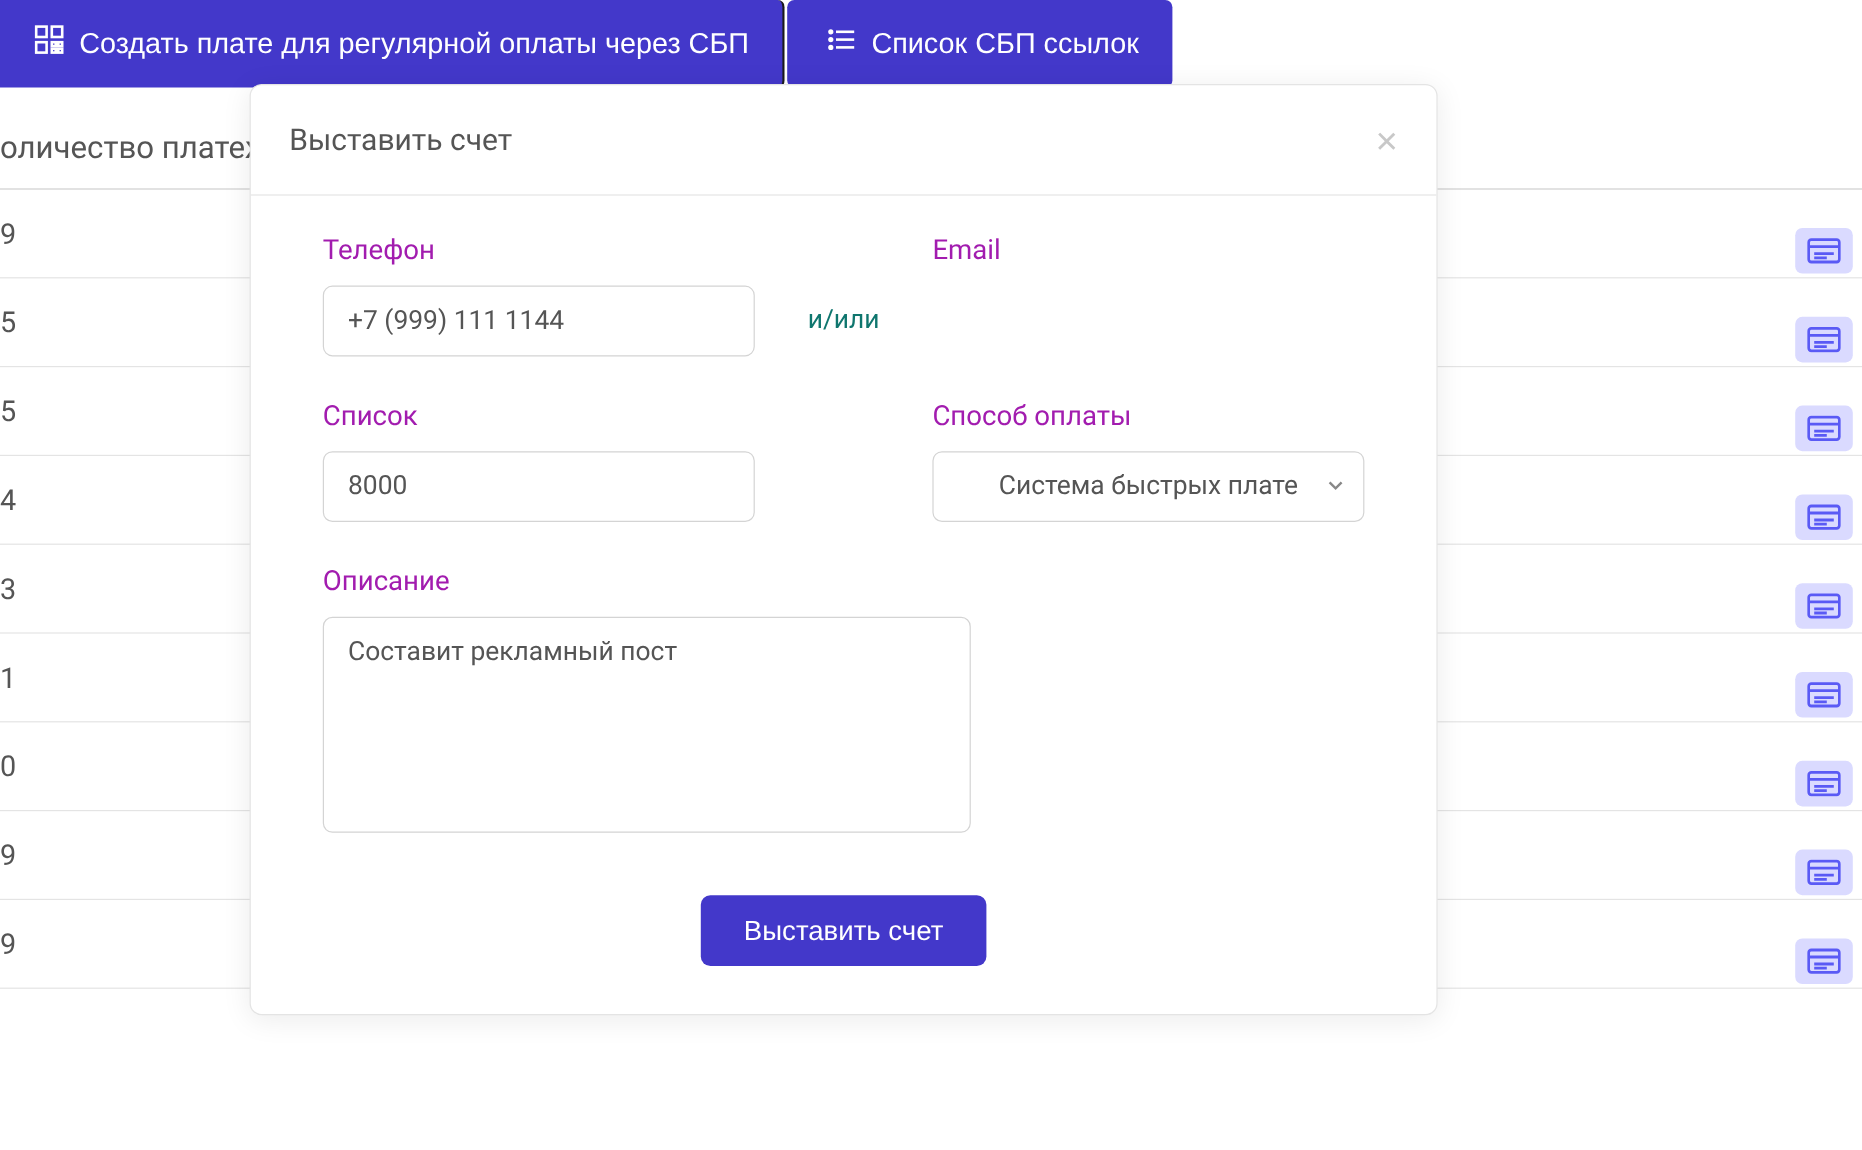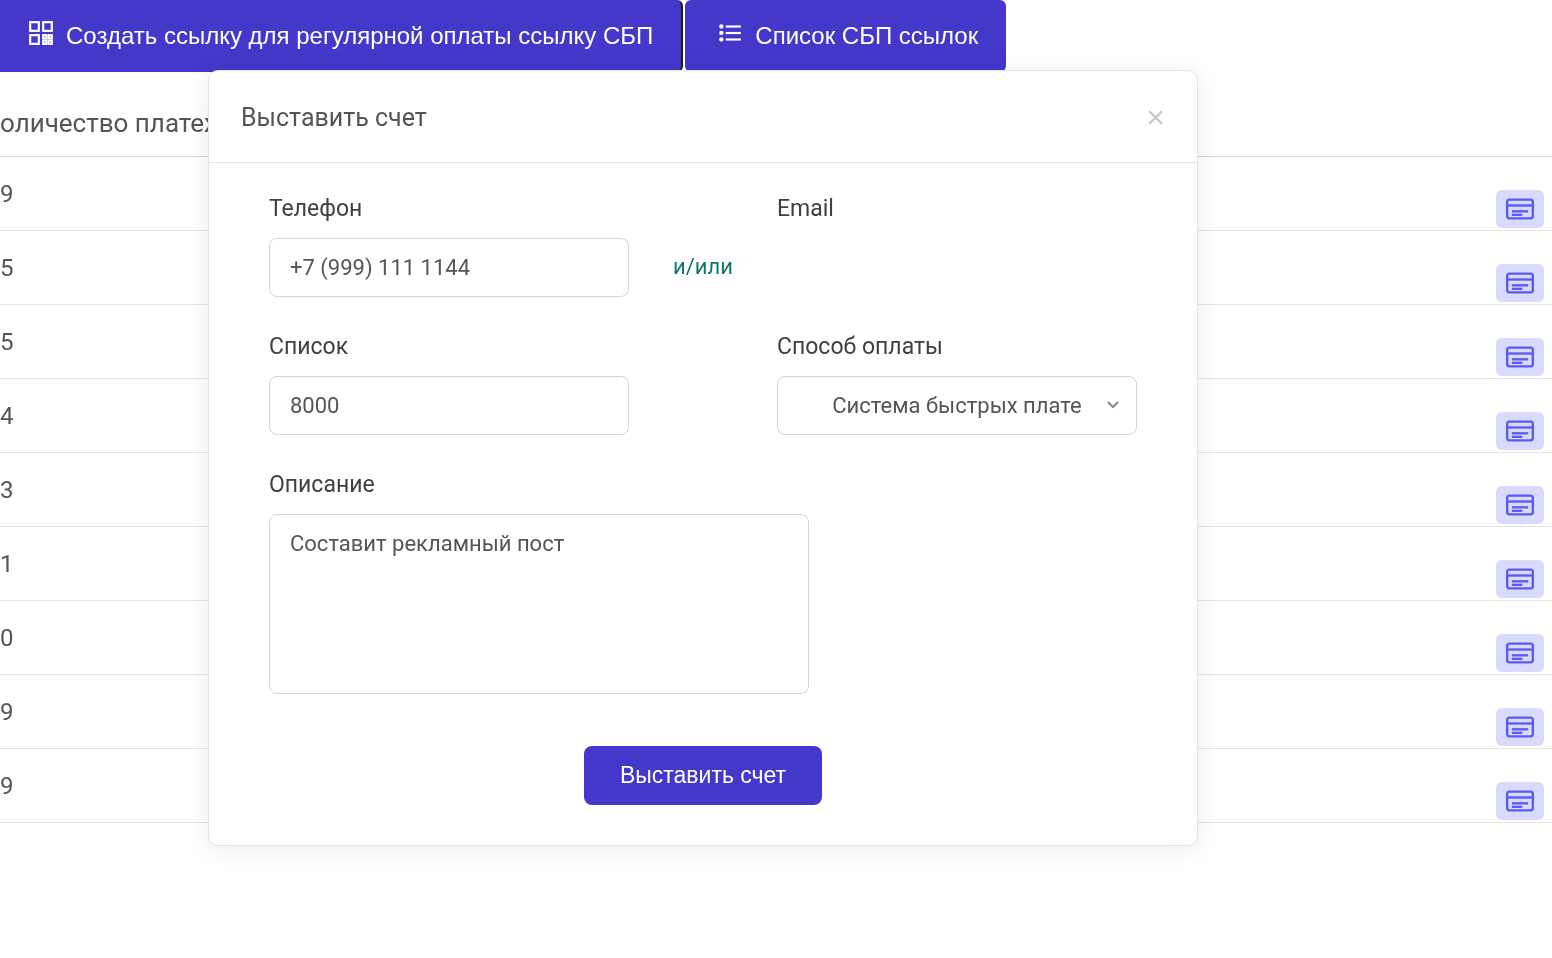--- a/index.html
+++ b/index.html
@@ -43,21 +43,21 @@
   .modal-header {
     display: flex; justify-content: space-between; align-items: center;
     padding: 28px 32px 26px 32px;
     border-bottom: 1px solid #e4e4e4;
   }
   .modal-title { font-size: 25px; color: #555; font-weight: 400; }
   .modal-close { font-size: 32px; color: #c8c8c8; cursor: pointer; background: none; border: none; }
 
   .modal-body { padding: 32px 60px 40px 60px; }
   .form-grid { display: grid; grid-template-columns: 360px 1fr 360px; column-gap: 0; row-gap: 36px; }
-  .field label { display: block; font-size: 23px; color: #404040; margin-bottom: 16px; }
+  .field label { display: block; font-size: 23px; color: #a21caf; margin-bottom: 16px; }
   .field input, .field select, .field textarea {
     width: 100%;
     font-size: 22px;
     color: #555;
     padding: 16px 20px;
     border: 1px solid #d4d4d4;
     border-radius: 8px;
     background: #fff;
     font-family: inherit;
   }
@@ -90,21 +90,21 @@
       <svg viewBox="0 0 24 24" fill="none" stroke="white" stroke-width="2">
           <rect x="2" y="2" width="8" height="8"></rect>
           <rect x="14" y="2" width="8" height="8"></rect>
           <rect x="2" y="14" width="8" height="8"></rect>
           <rect x="14" y="14" width="3" height="3"></rect>
           <rect x="19" y="14" width="3" height="3"></rect>
           <rect x="14" y="19" width="3" height="3"></rect>
           <rect x="19" y="19" width="3" height="3"></rect>
         </svg>
     </span>
-    <span>Создать ссылку для регулярной оплаты ссылку СБП</span>
+    <span>Создать плате для регулярной оплаты через СБП</span>
   </button>
   <button class="toolbar-btn">
     <span class="list-icon">
       <svg viewBox="0 0 24 24" fill="white">
           <circle cx="4" cy="6" r="2"></circle>
           <rect x="8" y="5" width="14" height="2"></rect>
           <circle cx="4" cy="12" r="2"></circle>
           <rect x="8" y="11" width="14" height="2"></rect>
           <circle cx="4" cy="18" r="2"></circle>
           <rect x="8" y="17" width="14" height="2"></rect>

